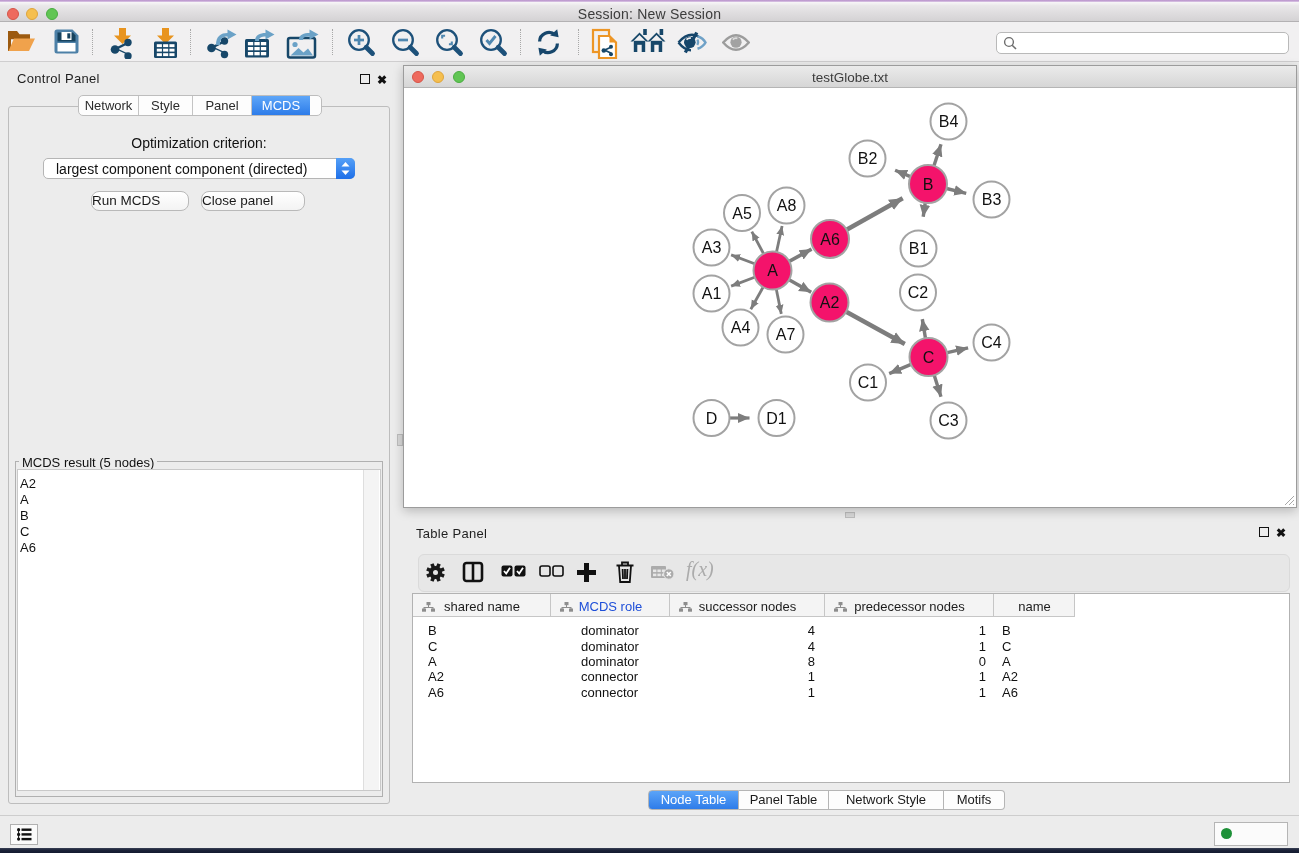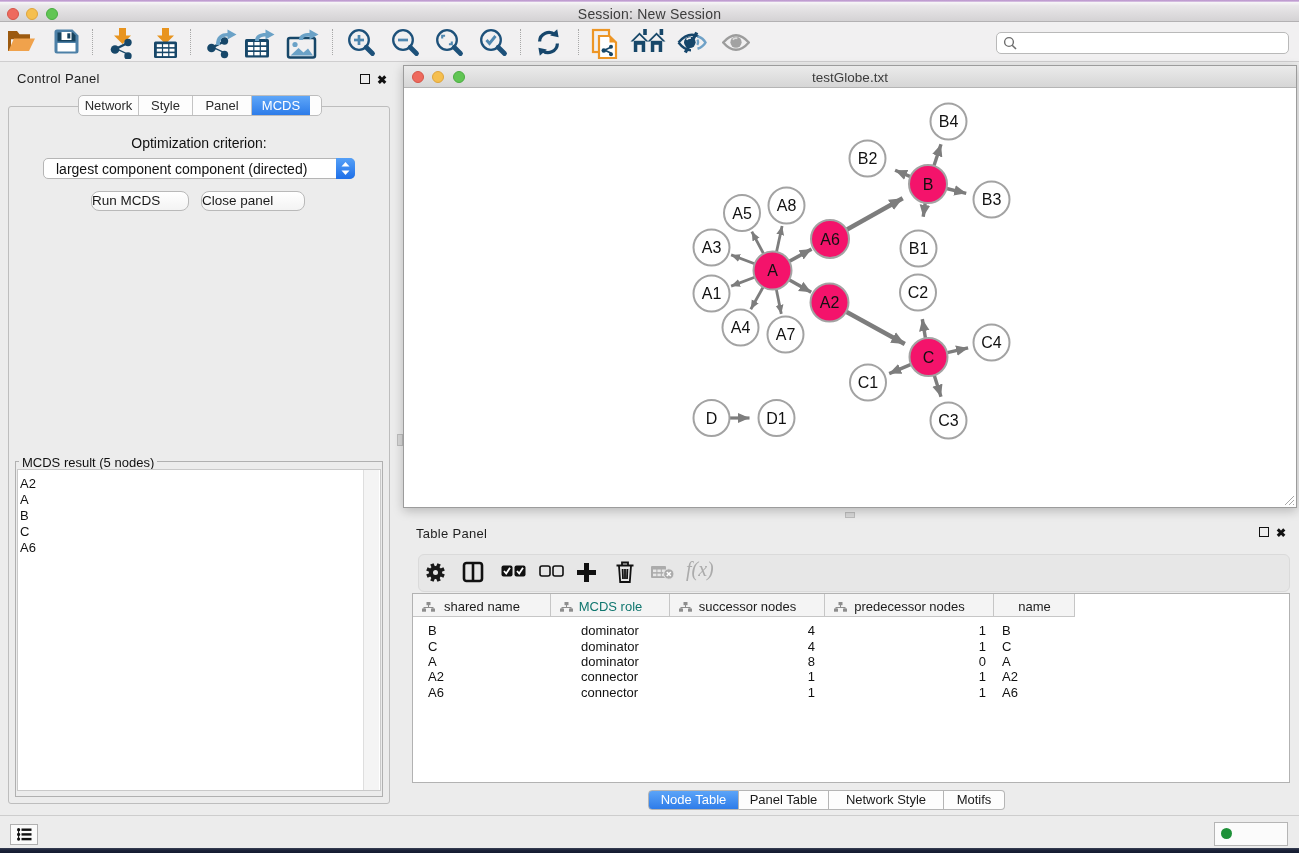--- a/index.html
+++ b/index.html
@@ -382,21 +382,21 @@
 <div class="abs" style="left:413px;top:599px;width:138px;text-align:center;font-size:13px;color:#1c1c1c">shared name</div>
 <svg class="abs" style="left:422px;top:602px" width="13" height="10" viewBox="0 0 13 10">
     <g fill="#8d8d8d">
       <rect x="4.5" y="0" width="4" height="3.2"></rect>
       <rect x="0" y="6.5" width="4" height="3.2"></rect>
       <rect x="9" y="6.5" width="4" height="3.2"></rect>
       <path d="M6 3 h1 v2 h-1 z M1.5 5 h10 v1 h-10 z M1.5 5 h1 v2 h-1 z M10.5 5 h1 v2 h-1 z"></path>
     </g>
   </svg>
 <div class="abs" style="left:551px;top:594px;width:119px;height:23px;background:#f4f4f4;border-right:1px solid #c6c6c6;border-bottom:1px solid #c6c6c6"></div>
-<div class="abs" style="left:551px;top:599px;width:119px;text-align:center;font-size:13px;color:#0f766e">MCDS role</div>
+<div class="abs" style="left:551px;top:599px;width:119px;text-align:center;font-size:13px;color:#1d4ed8">MCDS role</div>
 <svg class="abs" style="left:560px;top:602px" width="13" height="10" viewBox="0 0 13 10">
     <g fill="#8d8d8d">
       <rect x="4.5" y="0" width="4" height="3.2"></rect>
       <rect x="0" y="6.5" width="4" height="3.2"></rect>
       <rect x="9" y="6.5" width="4" height="3.2"></rect>
       <path d="M6 3 h1 v2 h-1 z M1.5 5 h10 v1 h-10 z M1.5 5 h1 v2 h-1 z M10.5 5 h1 v2 h-1 z"></path>
     </g>
   </svg>
 <div class="abs" style="left:670px;top:594px;width:155px;height:23px;background:#f4f4f4;border-right:1px solid #c6c6c6;border-bottom:1px solid #c6c6c6"></div>
 <div class="abs" style="left:670px;top:599px;width:155px;text-align:center;font-size:13px;color:#1c1c1c">successor nodes</div>

